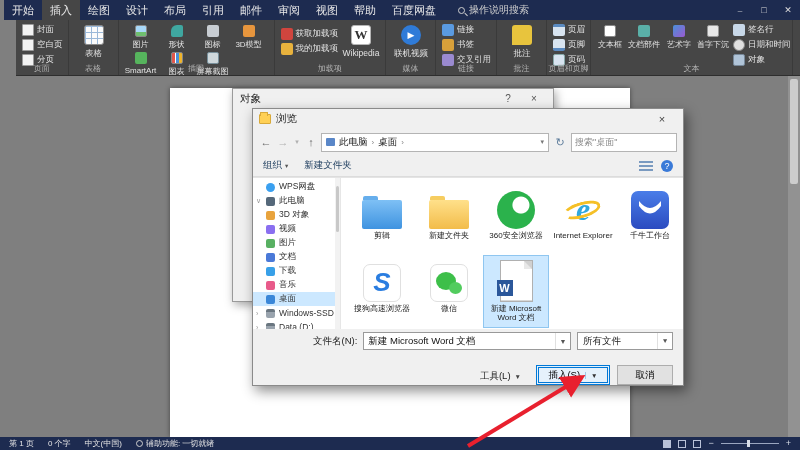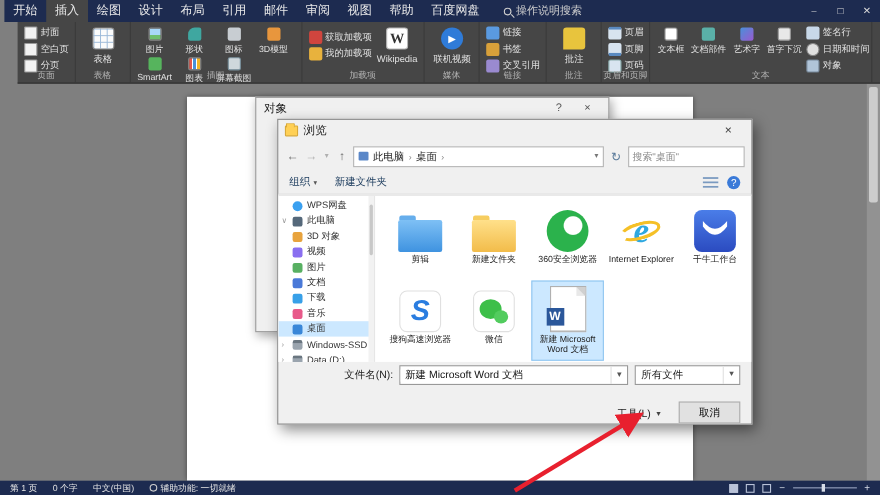--- a/index.html
+++ b/index.html
@@ -562,20 +562,24 @@
         <span>所有文件</span>
         <span class="combo-drop">▼</span>
       </span>
     </div>
 
     <div class="b-actions">
       <span class="tools-btn">
         <span>工具(L)</span>
           <span class="caret">▼</span>
       </span>
+      <button class="btn btn-insert">
+        <span>插入(S)</span>
+          <span class="caret">▼</span>
+      </button>
       <button class="btn btn-cancel">
         <span>取消</span>
       </button>
     </div>
 
   </div>
 
   <svg class="arrow-svg" width="800" height="450" viewBox="0 0 800 450">
     <defs>
       <marker id="ah" markerWidth="7" markerHeight="7" refX="5" refY="3" orient="auto">

